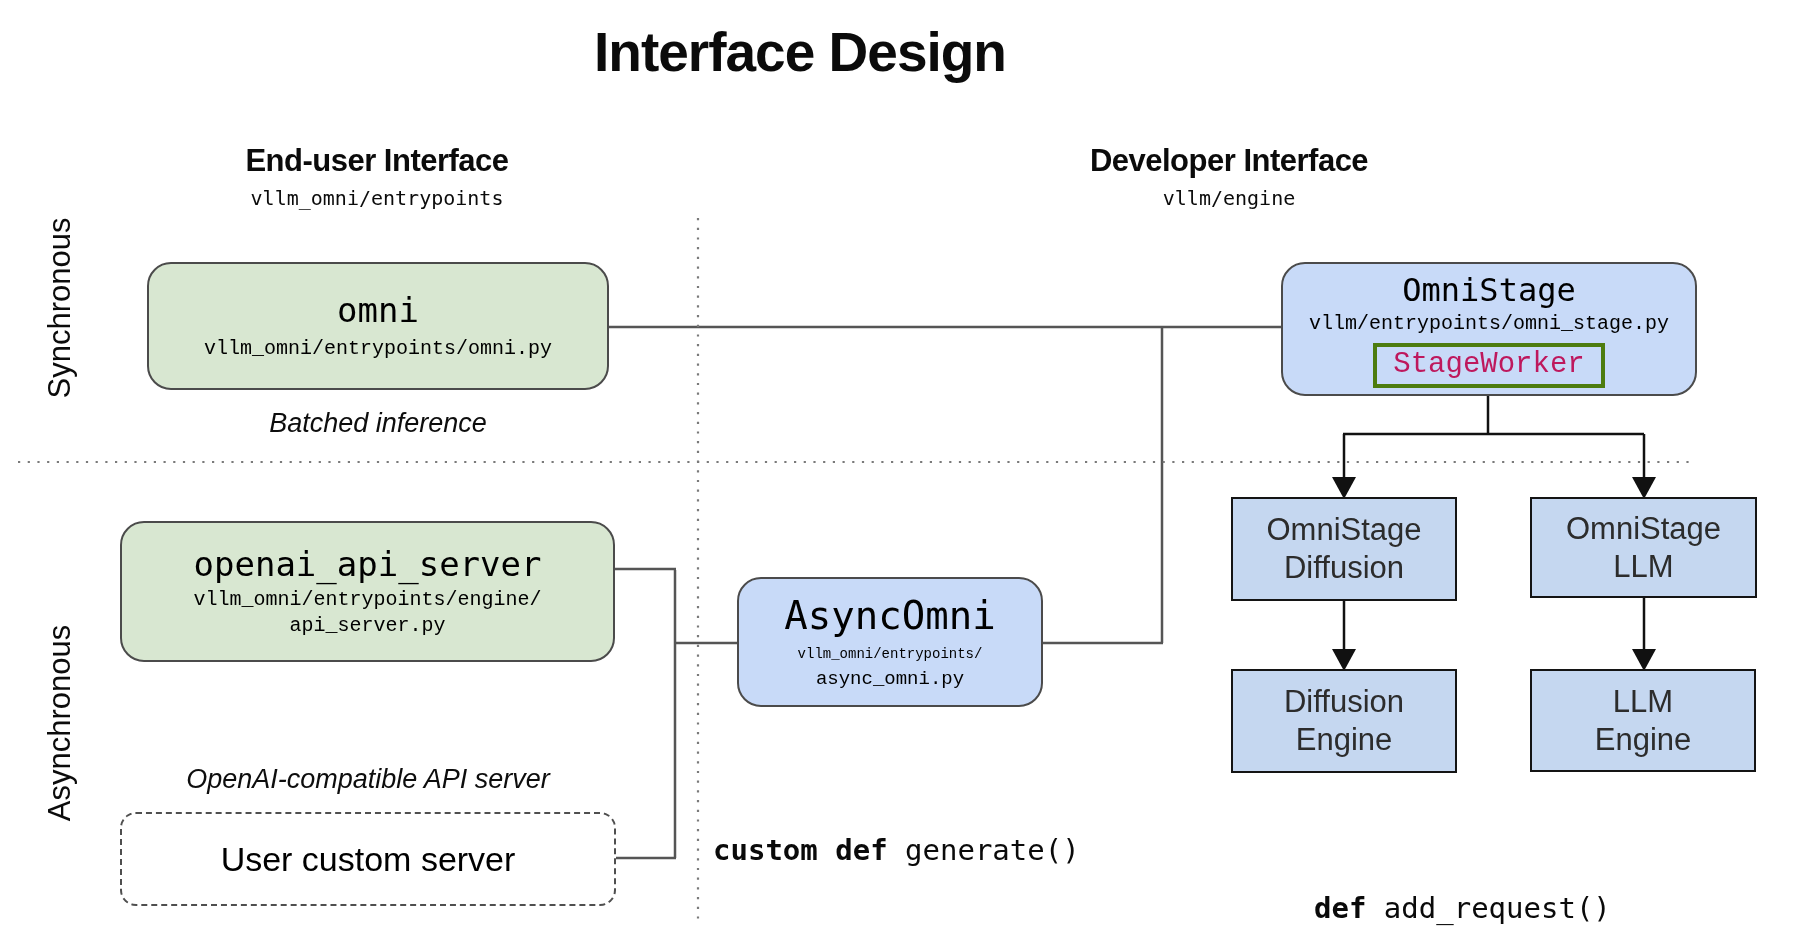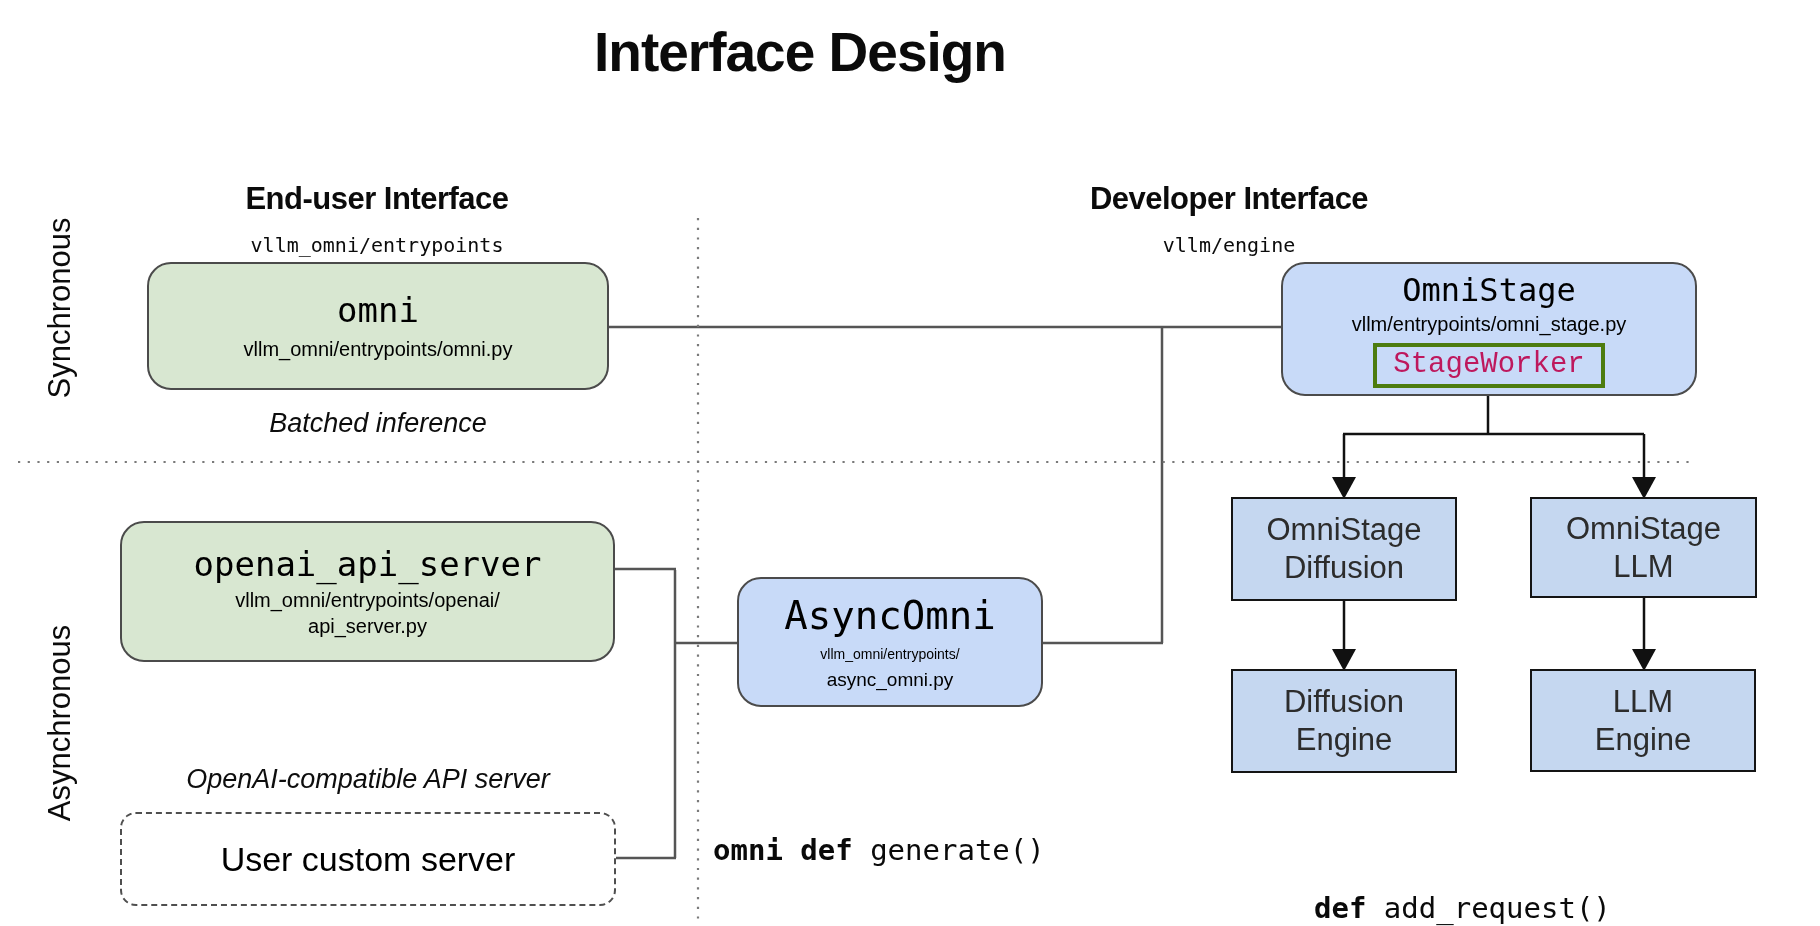--- a/index.html
+++ b/index.html
@@ -11,33 +11,33 @@
   }
   html,body{margin:0;padding:0;background:#ffffff;}
   .canvas{position:relative;width:1820px;height:926px;background:#ffffff;overflow:hidden;
           font-family:"Liberation Sans",sans-serif;color:var(--ink);}
   .abs{position:absolute;}
   svg.wires{position:absolute;left:0;top:0;width:1820px;height:926px;}
 
   .page-title{left:480px;top:20px;width:640px;text-align:center;
     font-size:55px;font-weight:700;letter-spacing:-1px;}
   .col-head{text-align:center;}
-  .col-head .ch-title{font-size:31px;font-weight:700;letter-spacing:-0.5px;margin-top:38px;}
-  .col-head .ch-path{font-family:"DejaVu Sans Mono",monospace;font-size:20px;margin-top:16px;}
+  .col-head .ch-title{font-size:31px;font-weight:700;letter-spacing:-0.5px;}
+  .col-head .ch-path{font-family:"DejaVu Sans Mono",monospace;font-size:20px;margin-top:7px;}
 
   .row-label{font-size:31px;font-weight:500;white-space:nowrap;
     transform:translate(-50%,-50%) rotate(-90deg);}
 
   .node{box-sizing:border-box;display:flex;flex-direction:column;align-items:center;
         justify-content:center;text-align:center;}
   .rounded{border:2.5px solid var(--green-border);border-radius:24px;}
   .green{background:var(--green-fill);}
   .blue{background:var(--blue-fill);border-color:var(--blue-border);}
   .node .n-title{font-family:"DejaVu Sans Mono",monospace;font-size:34px;color:#000;}
-  .node .n-path{font-family:Liberation Sans, sans-serif;font-size:20px;line-height:26px;color:#000;margin-top:6px;}
+  .node .n-path{font-family:Liberation Mono, monospace;font-size:20px;line-height:26px;color:#000;margin-top:6px;}
   .inner-box{box-sizing:border-box;border:4px solid #4d7c0f;margin-top:6px;padding:1px 16px 3px 16px;
     font-family:Liberation Mono, monospace;font-size:29px;color:#be185d;}
   .rect{box-sizing:border-box;background:var(--rect-fill);border:2.5px solid var(--rect-border);
     display:flex;align-items:center;justify-content:center;text-align:center;
     font-size:31px;line-height:1.22;color:var(--rect-ink);}
   .dashed-box{box-sizing:border-box;border:2.5px dashed #4f4f4f;border-radius:16px;
     display:flex;align-items:center;justify-content:center;
     font-size:34px;color:#000;}
   .caption{font-style:italic;font-size:27px;text-align:center;color:#0d0d0d;}
 
@@ -104,37 +104,37 @@
   <div class="abs caption" style="left:147px;top:408px;width:462px;">Batched inference</div>
 
   <div class="abs node rounded blue" style="left:1281px;top:262px;width:416px;height:134px;">
     <div class="n-title" style="font-size:32px;">OmniStage</div>
     <div class="n-path" style="margin-top:2px;">vllm/entrypoints/omni_stage.py</div>
     <div class="inner-box">StageWorker</div>
   </div>
 
   <div class="abs node rounded green" style="left:120px;top:492px;width:495px;height:141px;margin-top:29px;">
     <div class="n-title">openai_api_server</div>
-    <div class="n-path" style="margin-top:3px;">vllm_omni/entrypoints/openai/</div>
+    <div class="n-path" style="margin-top:3px;">vllm_omni/entrypoints/engine/</div>
     <div class="n-path" style="margin-top:0;">api_server.py</div>
   </div>
   <div class="abs caption" style="left:120px;top:764px;width:496px;">OpenAI-compatible API server</div>
 
   <div class="abs dashed-box" style="left:120px;top:812px;width:496px;height:94px;">
     <span>User custom server</span>
   </div>
 
   <div class="abs node rounded blue" style="left:737px;top:577px;width:306px;height:130px;">
     <div class="n-title" style="font-size:39px;">AsyncOmni</div>
     <div class="n-path" style="font-size:14px;line-height:25px;margin-top:4px;">vllm_omni/entrypoints/</div>
     <div class="n-path" style="font-size:19px;line-height:25px;margin-top:0;">async_omni.py</div>
   </div>
 
   <div class="abs code" style="left:713px;top:740px;">
-    <div><b>omni def </b><span>generate()</span></div>
+    <div><b>custom def </b><span>generate()</span></div>
     
     
   </div>
 
   <div class="abs rect" style="left:1231px;top:497px;width:226px;height:104px;">
     <span><span>OmniStage</span><br><span>Diffusion</span></span>
   </div>
   <div class="abs rect" style="left:1530px;top:497px;width:227px;height:101px;">
     <span><span>OmniStage</span><br><span>LLM</span></span>
   </div>

